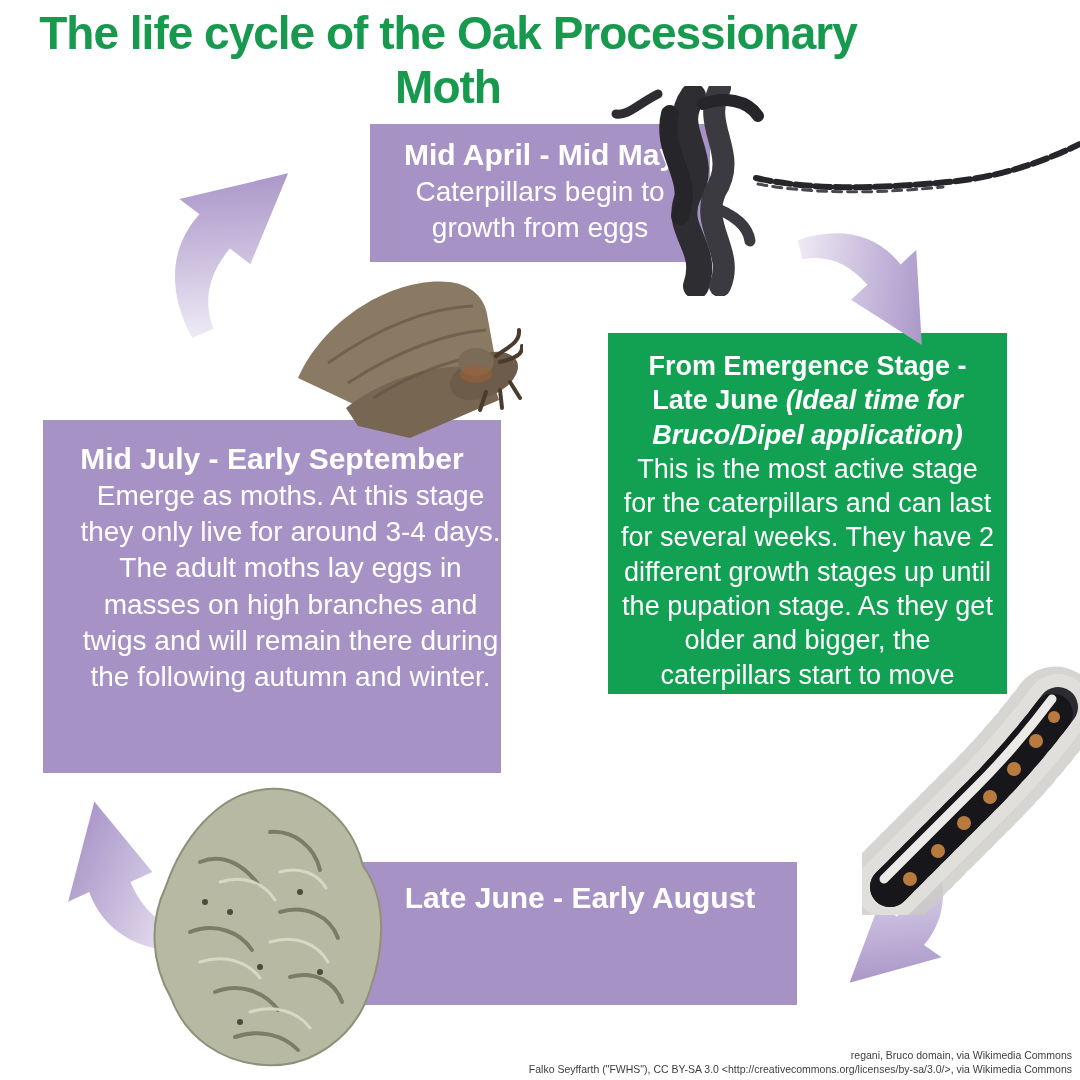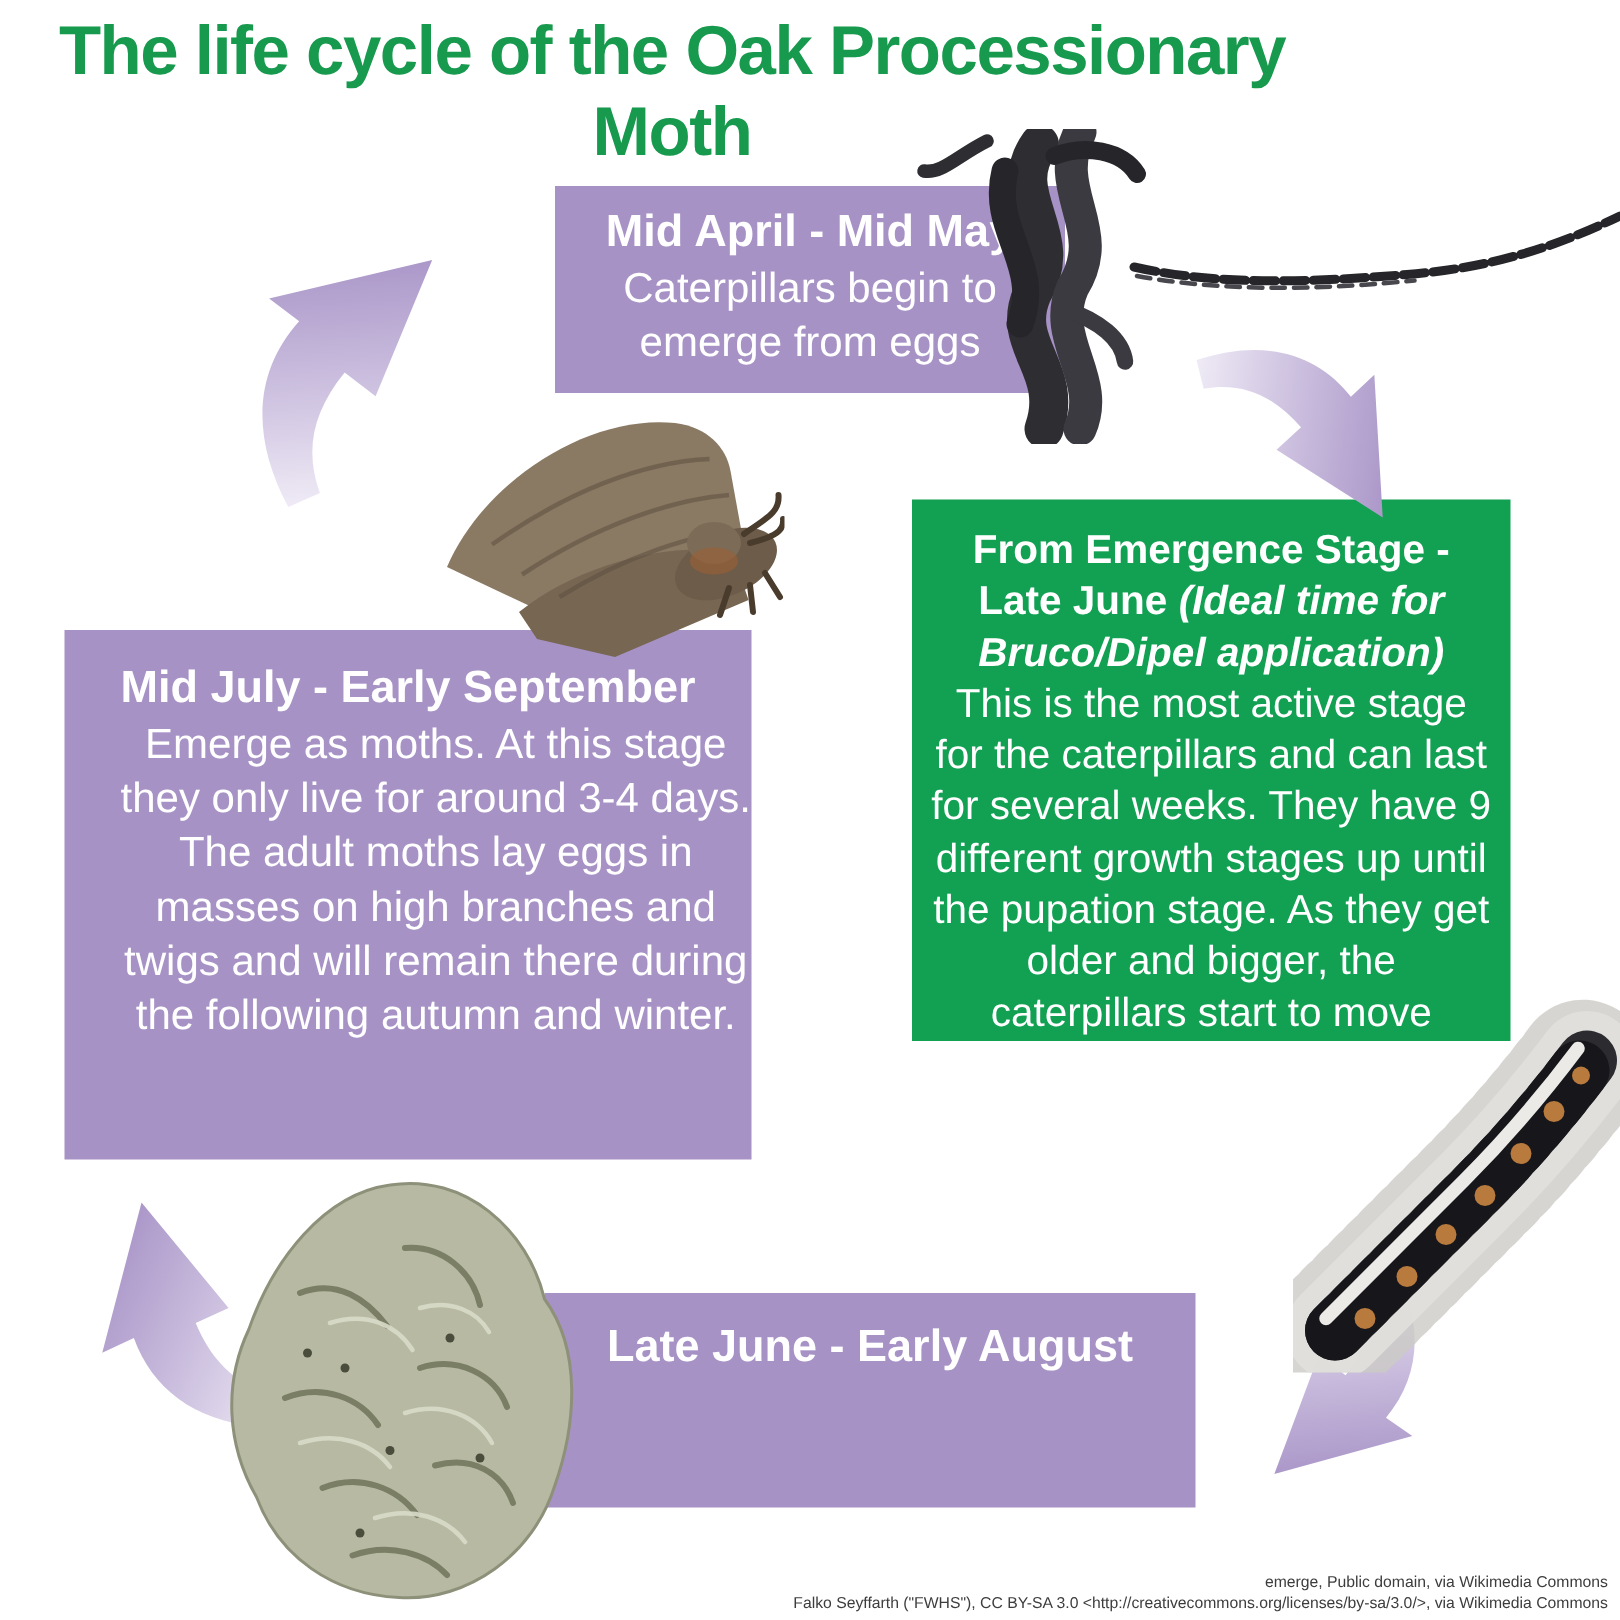--- a/index.html
+++ b/index.html
@@ -66,26 +66,26 @@
   <svg class="arrow" style="left:818px;top:858px;transform:rotate(140deg);z-index:2;" width="175" height="145" viewBox="0 0 220 170">
     <path d="M16,156 C26,98 58,64 104,56 L97,30 L206,80 L114,132 L107,105 C72,113 50,131 40,162 Z" fill="url(#arrowGrad)"></path>
   </svg>
 
   <svg class="arrow" style="left:18px;top:790px;transform:rotate(-100deg);z-index:2;" width="190" height="185" viewBox="0 0 220 170">
     <path d="M16,156 C26,98 58,64 104,56 L97,30 L206,80 L114,132 L107,105 C72,113 50,131 40,162 Z" fill="url(#arrowGrad)"></path>
   </svg>
 
   <div class="box purple" id="box-april">
     <div class="heading">Mid April - Mid May</div>
-    <div class="body">Caterpillars begin to emerge from eggs</div>
+    <div class="body">Caterpillars begin to growth from eggs</div>
   </div>
 
   <div class="box green" id="box-emergence">
     <div class="heading"><span>From Emergence Stage - Late June </span><span class="ital">(Ideal time for Bruco/Dipel application)</span></div>
-    <div class="body">This is the most active stage for the caterpillars and can last for several weeks. They have 9 different growth stages up until the pupation stage. As they get older and bigger, the caterpillars start to move further down the tree.</div>
+    <div class="body">This is the most active stage for the caterpillars and can last for several weeks. They have 2 different growth stages up until the pupation stage. As they get older and bigger, the caterpillars start to move further down the tree.</div>
   </div>
 
   <div class="box purple" id="box-july">
     <div class="heading">Mid July - Early September</div>
     <div class="body">Emerge as moths. At this stage they only live for around 3-4 days. The adult moths lay eggs in masses on high branches and twigs and will remain there during the following autumn and winter.</div>
   </div>
 
   <div class="box purple" id="box-june">
     <div class="heading">Late June - Early August</div>
   </div>
@@ -164,17 +164,17 @@
       <circle cx="100" cy="130" r="3"></circle>
         <circle cx="170" cy="110" r="3"></circle>
       <circle cx="130" cy="185" r="3"></circle>
         <circle cx="190" cy="190" r="3"></circle>
       <circle cx="110" cy="240" r="3"></circle>
         <circle cx="75" cy="120" r="3"></circle>
     </g>
   </svg>
 
   <div class="credits">
-    <div>emerge, Public domain, via Wikimedia Commons</div>
+    <div>regani, Bruco domain, via Wikimedia Commons</div>
     <div>Falko Seyffarth ("FWHS"), CC BY-SA 3.0 &lt;http://creativecommons.org/licenses/by-sa/3.0/&gt;, via Wikimedia Commons</div>
   </div>
 
 </div>
 
 </body></html>

